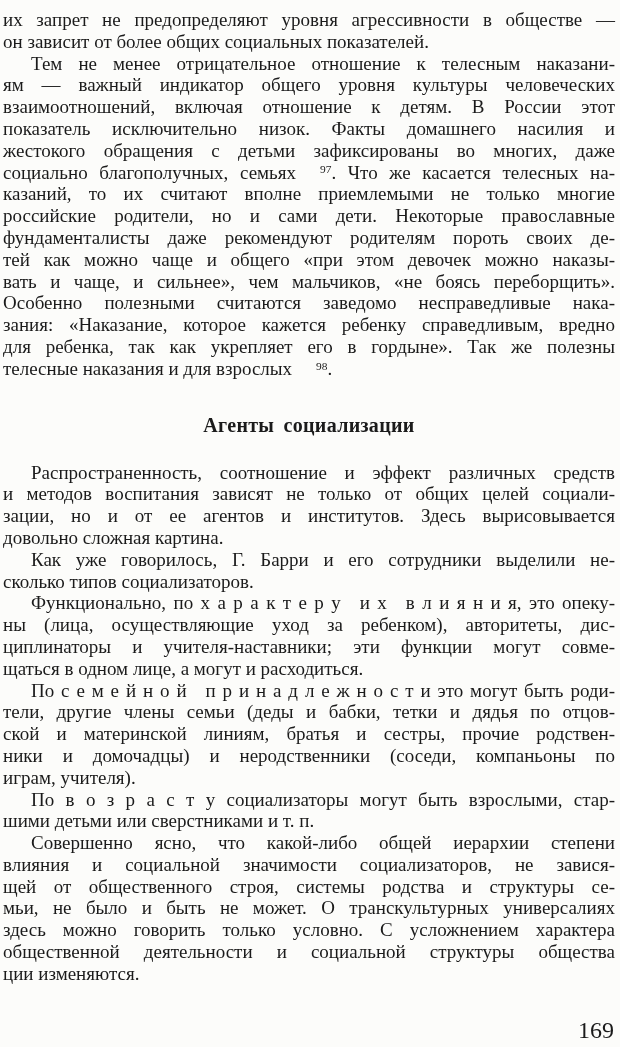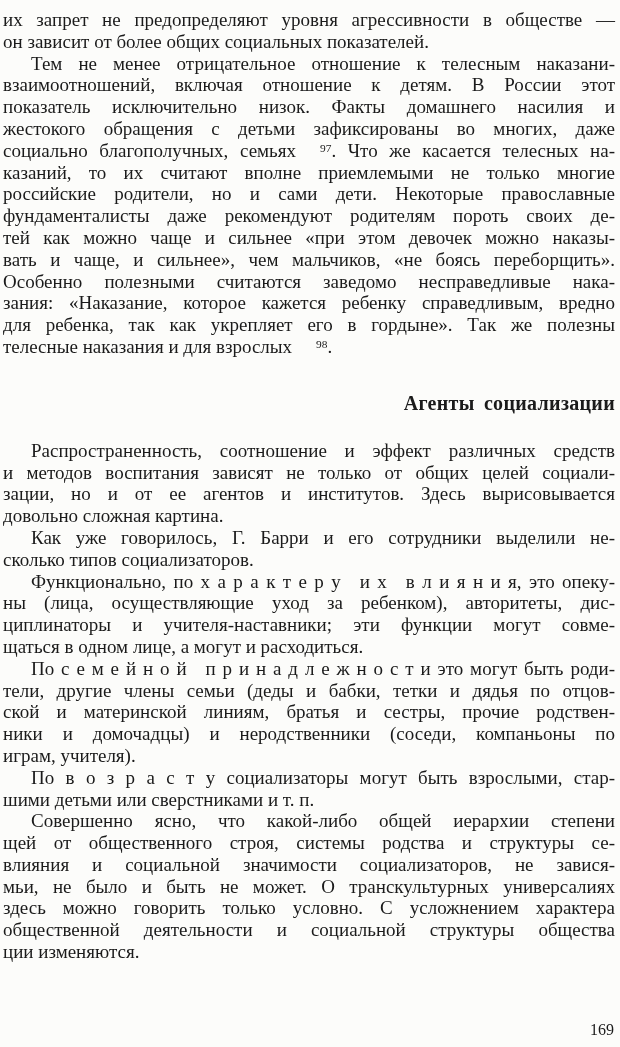--- a/index.html
+++ b/index.html
@@ -36,53 +36,54 @@
     font-size: 0.6em;
     line-height: 0;
     position: relative;
     top: -0.45em;
     vertical-align: baseline;
     margin-left: 24px;
   }
   .heading {
     font-size: 20px;
     font-weight: bold;
-    text-align: right;
+    text-align: center;
     line-height: 22px;
     margin: 34px 0 26px 0;
     letter-spacing: 0.3px;
     word-spacing: 4px;
   }
   .page-number {
     position: absolute;
     right: 6px;
     top: 1019px;
-    font-size: 16px;
+    font-size: 24px;
     line-height: 22px;
   }
 </style>
 </head>
 <body>
 
 <div class="page" style="background: rgb(252, 252, 250); color: rgb(27, 27, 27);">
   <div class="text-block" id="text-block">
       <div class="para">
         <div class="line">их запрет не предопределяют уровня агрессивности в обществе —</div>
         <div class="line end">он зависит от более общих социальных показателей.</div>
       </div>
       <div class="para indent">
         <div class="line">Тем не менее отрицательное отношение к телесным наказани-</div>
+        <div class="line">ям — важный индикатор общего уровня культуры человеческих</div>
         <div class="line">взаимоотношений, включая отношение к детям. В России этот</div>
         <div class="line">показатель исключительно низок. Факты домашнего насилия и</div>
         <div class="line">жестокого обращения с детьми зафиксированы во многих, даже</div>
         <div class="line">социально благополучных, семьях<sup>97</sup>. Что же касается телесных на-</div>
         <div class="line">казаний, то их считают вполне приемлемыми не только многие</div>
         <div class="line">российские родители, но и сами дети. Некоторые православные</div>
         <div class="line">фундаменталисты даже рекомендуют родителям пороть своих де-</div>
-        <div class="line">тей как можно чаще и сильнее «при этом девочек можно наказы-</div>
+        <div class="line">тей как можно чаще и общего «при этом девочек можно наказы-</div>
         <div class="line">вать и чаще, и сильнее», чем мальчиков, «не боясь переборщить».</div>
         <div class="line">Особенно полезными считаются заведомо несправедливые нака-</div>
         <div class="line">зания: «Наказание, которое кажется ребенку справедливым, вредно</div>
         <div class="line">для ребенка, так как укрепляет его в гордыне». Так же полезны</div>
         <div class="line end">телесные наказания и для взрослых<sup>98</sup>.</div>
       </div>
       <div class="heading">Агенты социализации</div>
       <div class="para indent">
         <div class="line">Распространенность, соотношение и эффект различных средств</div>
         <div class="line">и методов воспитания зависят не только от общих целей социали-</div>
@@ -105,22 +106,22 @@
         <div class="line">ской и материнской линиям, братья и сестры, прочие родствен-</div>
         <div class="line">ники и домочадцы) и неродственники (соседи, компаньоны по</div>
         <div class="line end">играм, учителя).</div>
       </div>
       <div class="para indent">
         <div class="line">По в о з р а с т у социализаторы могут быть взрослыми, стар-</div>
         <div class="line end">шими детьми или сверстниками и т. п.</div>
       </div>
       <div class="para indent">
         <div class="line">Совершенно ясно, что какой-либо общей иерархии степени</div>
+        <div class="line">влияния и социальной значимости социализаторов, не завися-</div>
         <div class="line">щей от общественного строя, системы родства и структуры се-</div>
-        <div class="line">влияния и социальной значимости социализаторов, не завися-</div>
         <div class="line">мьи, не было и быть не может. О транскультурных универсалиях</div>
         <div class="line">здесь можно говорить только условно. С усложнением характера</div>
         <div class="line">общественной деятельности и социальной структуры общества</div>
         <div class="line end">ции изменяются.</div>
       </div>
     </div>
   <div class="page-number">169</div>
 </div>
 
 </body></html>

